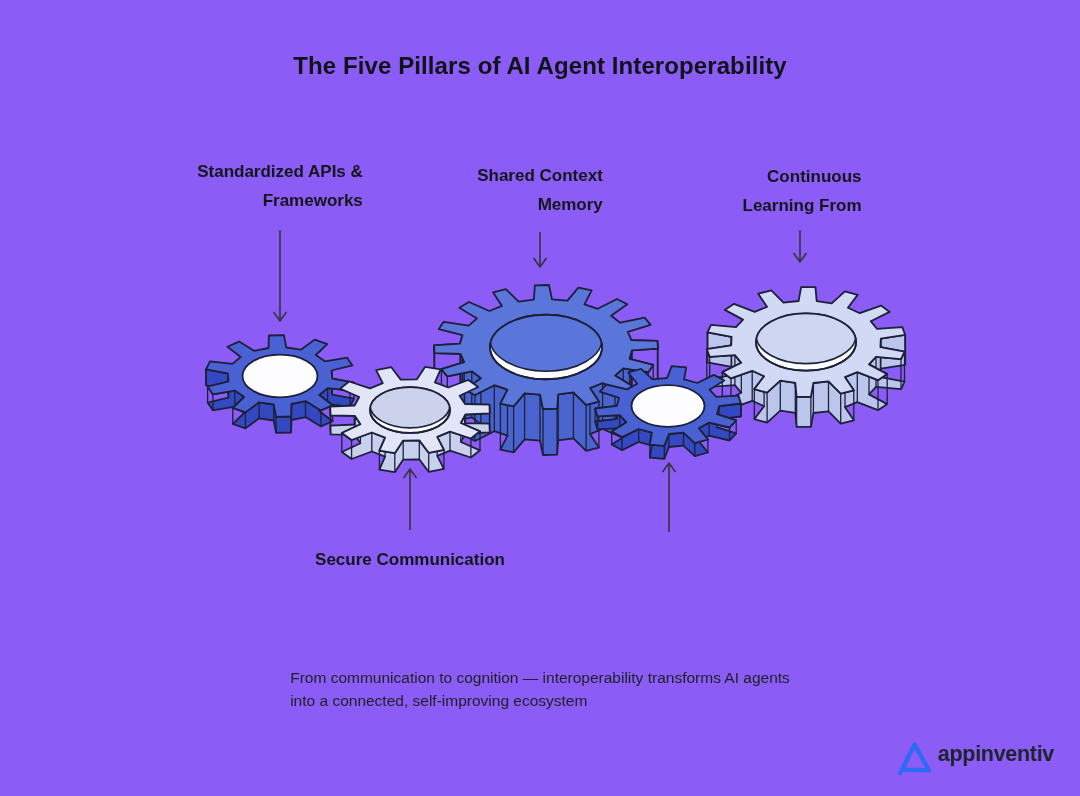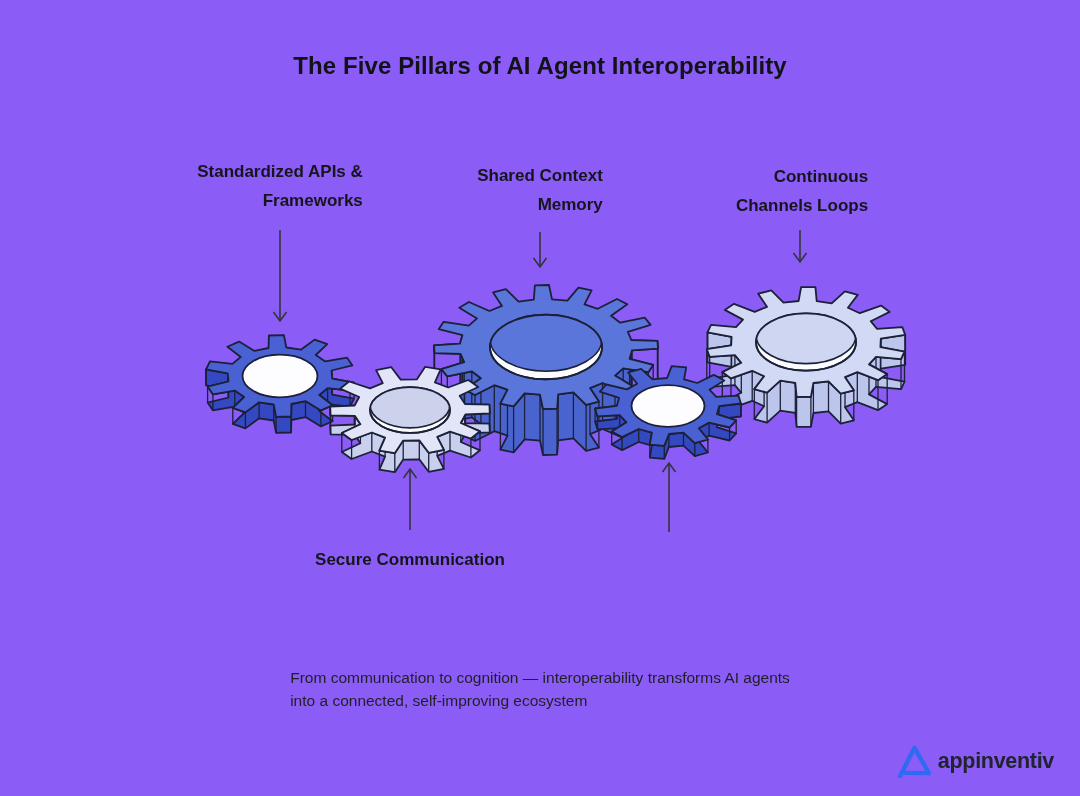--- a/index.html
+++ b/index.html
@@ -20,21 +20,21 @@
     text-align:right;font-size:17px;font-weight:700;color:#15161c;
     line-height:29px;white-space:nowrap;
   }
   .caption{
     position:absolute;left:540px;top:666px;transform:translateX(-50%);
     text-align:left;font-size:15.5px;font-weight:400;color:#1f2024;
     line-height:23px;white-space:nowrap;
   }
   .logo{
     position:absolute;right:26px;top:742px;height:38px;
-    display:flex;align-items:center;gap:7px;
+    display:flex;align-items:flex-start;gap:7px;
   }
   .logo-text{
     font-size:21.5px;font-weight:600;color:#20242e;letter-spacing:-.3px;
   }
 </style>
 </head>
 <body>
 
 <div class="stage">
 
@@ -258,21 +258,21 @@
     <div>Frameworks</div>
   </div>
 
   <div class="pillar-label" style="left:540px;top:161px">
     <div>Shared Context</div>
     <div>Memory</div>
   </div>
 
   <div class="pillar-label" style="left:802px;top:162px">
     <div>Continuous</div>
-    <div>Channels Loops</div>
+    <div>Learning From</div>
   </div>
 
   <div class="pillar-label" style="left:410px;top:545px">
     <div>Secure Communication</div>
   </div>
 
 
   <div class="caption">
     <div>From communication to cognition — interoperability transforms AI agents</div>
     <div>into a connected, self-improving ecosystem</div>

